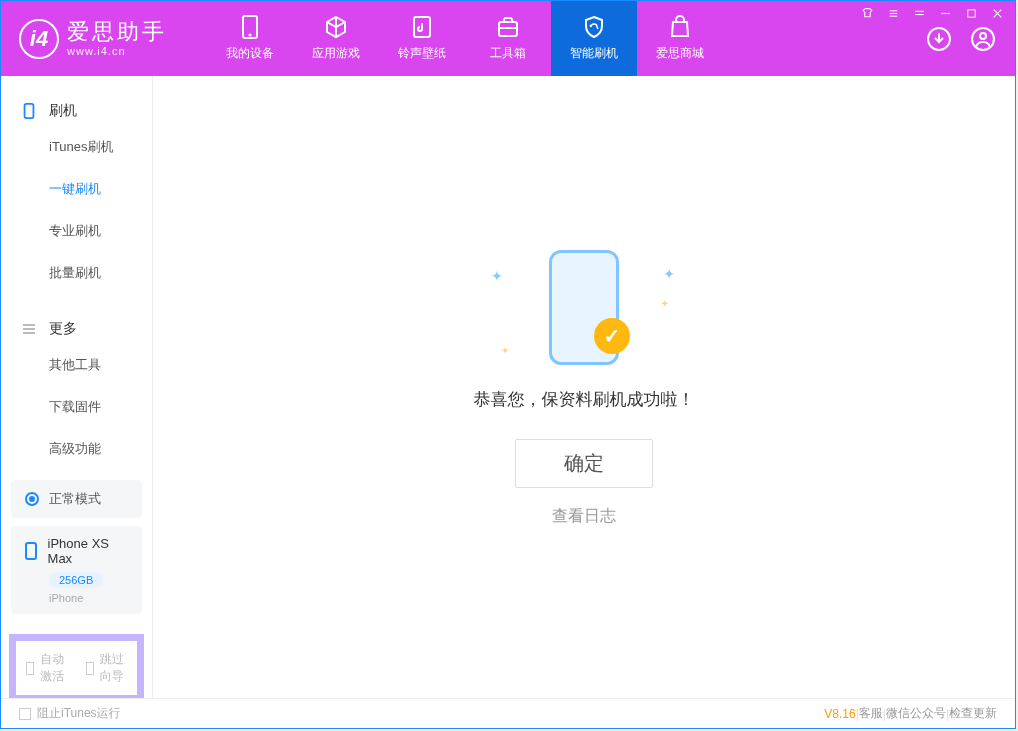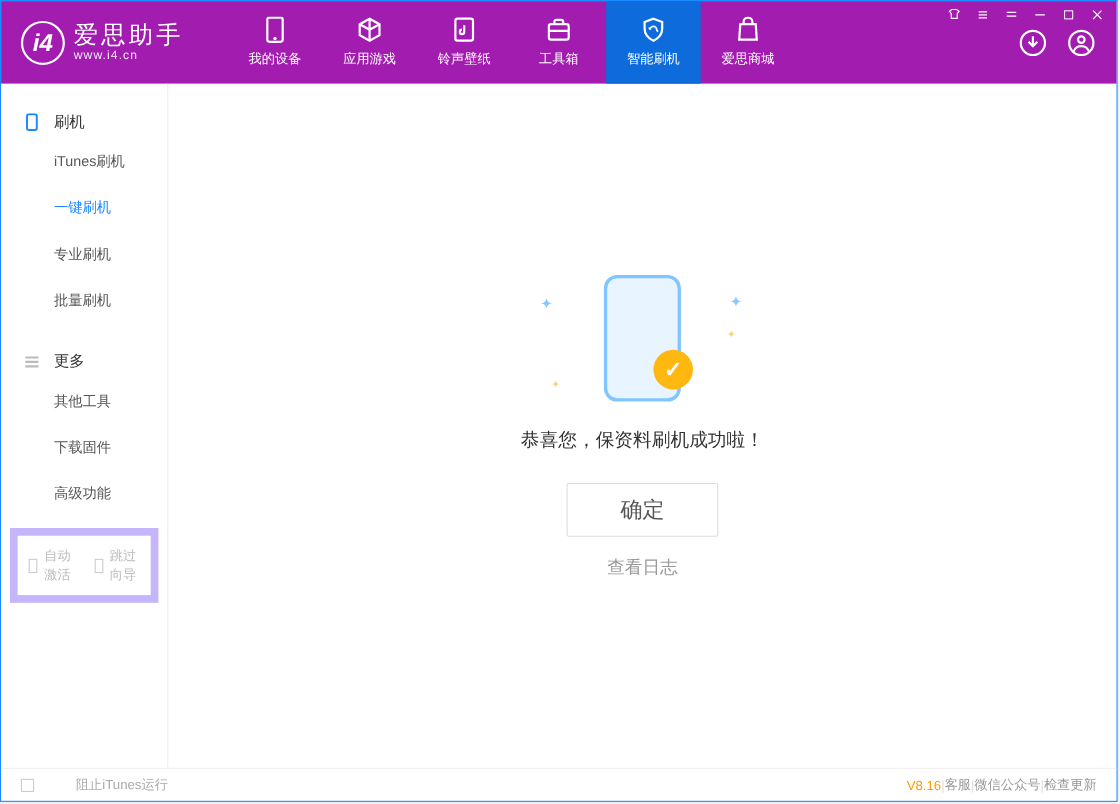--- a/index.html
+++ b/index.html
@@ -1,20 +1,20 @@
 <!DOCTYPE html>
 <html><head>
 <meta charset="utf-8">
 <style>
 * { margin: 0; padding: 0; box-sizing: border-box; font-family: "Microsoft YaHei", Arial, sans-serif; }
 body { background: #f0f0f0; width: 1018px; height: 731px; }
 .app-window { width: 1016px; height: 729px; background: #fff; border: 1px solid #1b8aff; display: flex; flex-direction: column; position: relative; }
 
 
-.header { height: 75px; background: #a21caf; display: flex; align-items: stretch; padding-left: 18px; color: #fff; }
+.header { height: 75px; background: #d946ef; display: flex; align-items: stretch; padding-left: 18px; color: #fff; }
 .logo { display: flex; align-items: center; margin-right: 40px; }
 .logo-icon { width: 40px; height: 40px; border: 2px solid #fff; border-radius: 50%; display: flex; align-items: center; justify-content: center; font-size: 22px; font-weight: bold; margin-right: 8px; font-style: italic; }
 .logo-text { line-height: 1.1; }
 .logo-text .cn { font-size: 22px; font-weight: 500; letter-spacing: 3px; }
 .logo-text .en { font-size: 11px; opacity: 0.9; letter-spacing: 1px; }
 .topnav { display: flex; align-items: stretch; }
 .topnav-item { display: flex; flex-direction: column; align-items: center; justify-content: center; width: 86px; cursor: pointer; }
 .topnav-item.active { background: #0d6bdc; }
 .topnav-icon { width: 24px; height: 24px; margin-bottom: 6px; display: flex; align-items: center; justify-content: center; }
 .topnav-label { font-size: 12px; }
@@ -217,20 +217,43 @@
                 <line x1="1" y1="11" x2="13" y2="11"></line>
               </svg>
             </div>
           <span>更多</span>
         </div>
         <div class="sidebar-item">其他工具</div>
         <div class="sidebar-item">下载固件</div>
         <div class="sidebar-item">高级功能</div>
       </div>
 
+      <div class="sidebar-device-area">
+        <div class="device-chip">
+          <div class="dot-icon">
+              <svg width="16" height="16" viewBox="0 0 16 16" fill="none" stroke="#1b8aff" stroke-width="2">
+                <circle cx="8" cy="8" r="6"></circle>
+                <circle cx="8" cy="8" r="2" fill="#1b8aff"></circle>
+              </svg>
+            </div>
+          <span>正常模式</span>
+        </div>
+        <div class="device-card">
+          <div class="device-card-top">
+            <div class="phone-icon">
+                <svg width="14" height="18" viewBox="0 0 14 18" fill="none" stroke="#1b8aff" stroke-width="2">
+                  <rect x="2" y="1" width="10" height="16" rx="2"></rect>
+                </svg>
+              </div>
+            <span>iPhone XS Max</span>
+          </div>
+          <span class="device-badge">256GB</span>
+          <div class="device-sub">iPhone</div>
+        </div>
+      </div>
 
       <div class="bottom-checkboxes">
         <label class="checkbox-item">
           <span class="box"></span>
           <span>自动激活</span>
         </label>
         <label class="checkbox-item">
           <span class="box"></span>
           <span>跳过向导</span>
         </label>
@@ -249,21 +272,21 @@
       </div>
       <div class="success-text">恭喜您，保资料刷机成功啦！</div>
       <button class="confirm-btn">确定</button>
       <a class="log-link">查看日志</a>
     </div>
 
   </div>
 
   <div class="statusbar">
     <div class="left">
-      <label class="checkbox-item" style="color:#aaa;gap:32px;">
+      <label class="checkbox-item" style="color:#aaa;">
         <span class="box"></span>
         <span>阻止iTunes运行</span>
       </label>
     </div>
     <div class="right">
       <span class="version">V8.16</span>
       <span class="sep">|</span>
       <span class="link">客服</span>
       <span class="sep">|</span>
       <span class="link">微信公众号</span>

